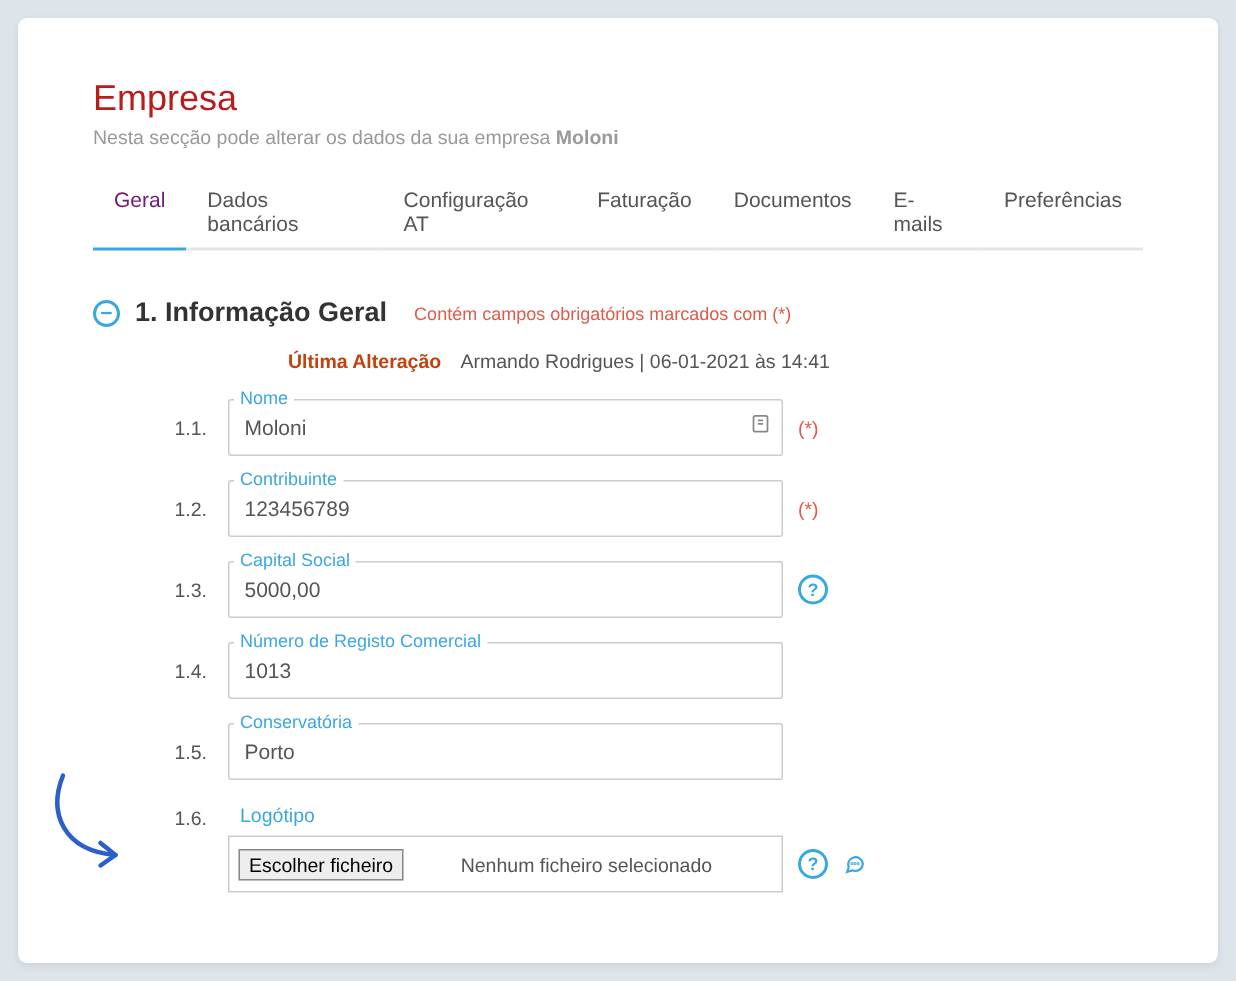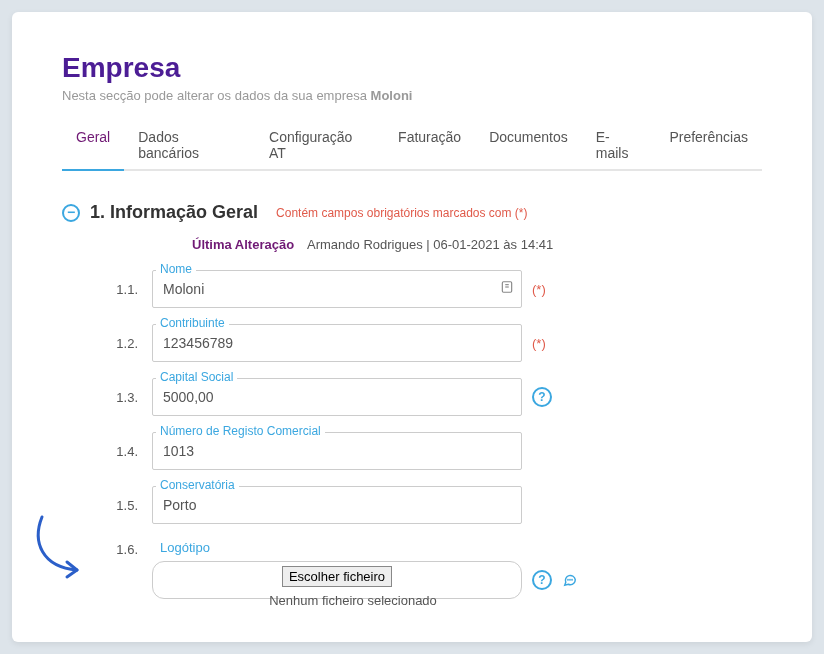--- a/index.html
+++ b/index.html
@@ -12,23 +12,23 @@
   .card {
     background: #fff;
     border-radius: 6px;
     box-shadow: 0 2px 6px rgba(0,0,0,0.08);
     width: 800px;
     height: 630px;
     padding: 40px 50px 30px 50px;
     position: relative;
   }
   .page-title {
-    font-size: 28px;
-    color: #4c1d95;
-    font-weight: 700;
+    font-size: 24px;
+    color: #b91c1c;
+    font-weight: 400;
     margin-bottom: 4px;
   }
   .page-subtitle {
     font-size: 13px;
     color: #999;
     margin-bottom: 18px;
   }
   .page-subtitle strong { font-weight: 600; }
   .tabs {
     display: flex;
@@ -76,21 +76,21 @@
     font-size: 12px;
     color: #e05a4a;
     margin-left: 8px;
   }
   .last-mod {
     text-align: left;
     margin-left: 130px;
     font-size: 13px;
     margin-bottom: 18px;
   }
-  .last-mod .lbl { font-weight: 600; color:#701a75; margin-right:10px;}
+  .last-mod .lbl { font-weight: 600; color:#c2410c; margin-right:10px;}
   .last-mod .val { color:#555; }
   .form-rows { margin-left: 50px; }
   .form-row {
     display: flex;
     align-items: center;
     margin-bottom: 16px;
     position: relative;
   }
   .row-num {
     width: 40px;
@@ -148,27 +148,26 @@
   .input-icon-right {
     position: absolute;
     right: 8px;
     top: 50%;
     transform: translateY(-50%);
     color: #888;
   }
   .file-box {
     width: 370px;
     border: 1px solid #ccc;
-    border-radius: 12px;
+    border-radius: 0;
     height: 38px;
     display: flex;
     align-items: center;
     padding: 4px 6px;
     gap: 6px;
-    flex-direction: column;
   }
   .file-btn {
     border: 1px solid #888;
     background: #eee;
     font-size: 13px;
     padding: 2px 6px;
     cursor: pointer;
     font-family: inherit;
   }
   .file-status {

